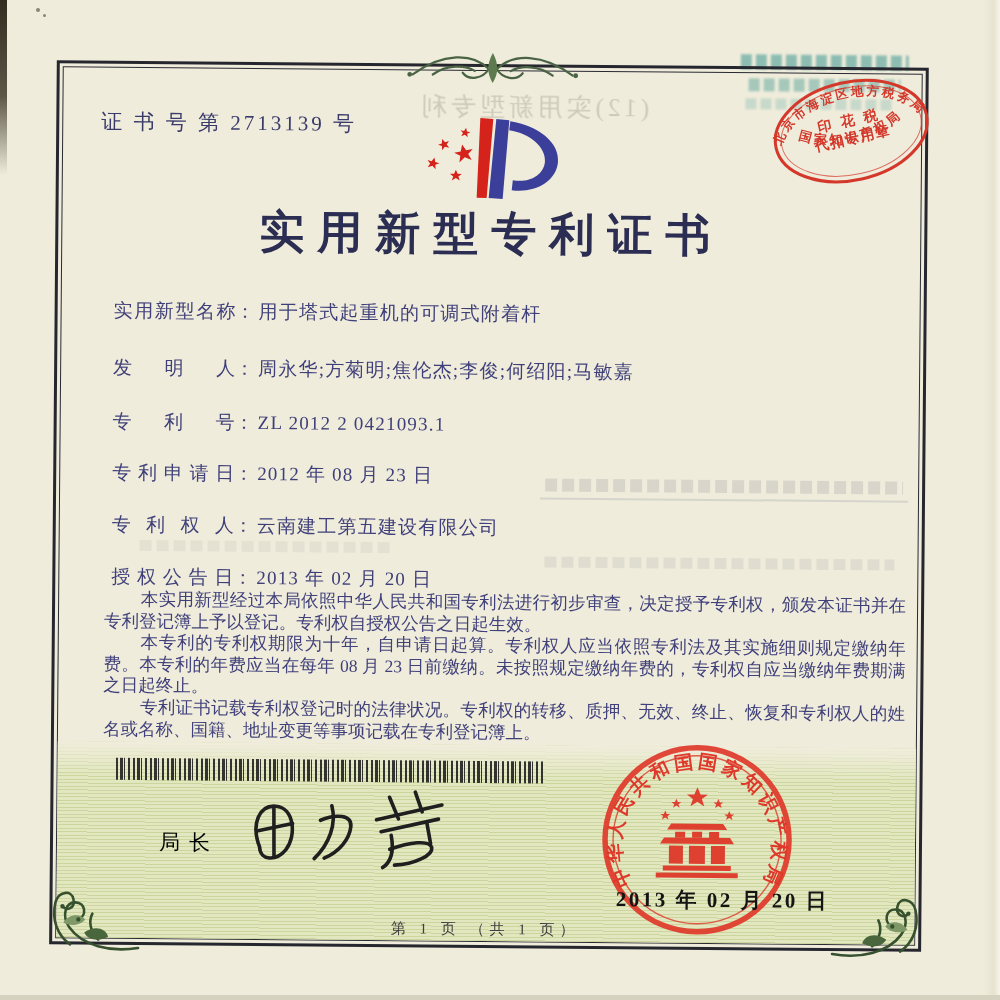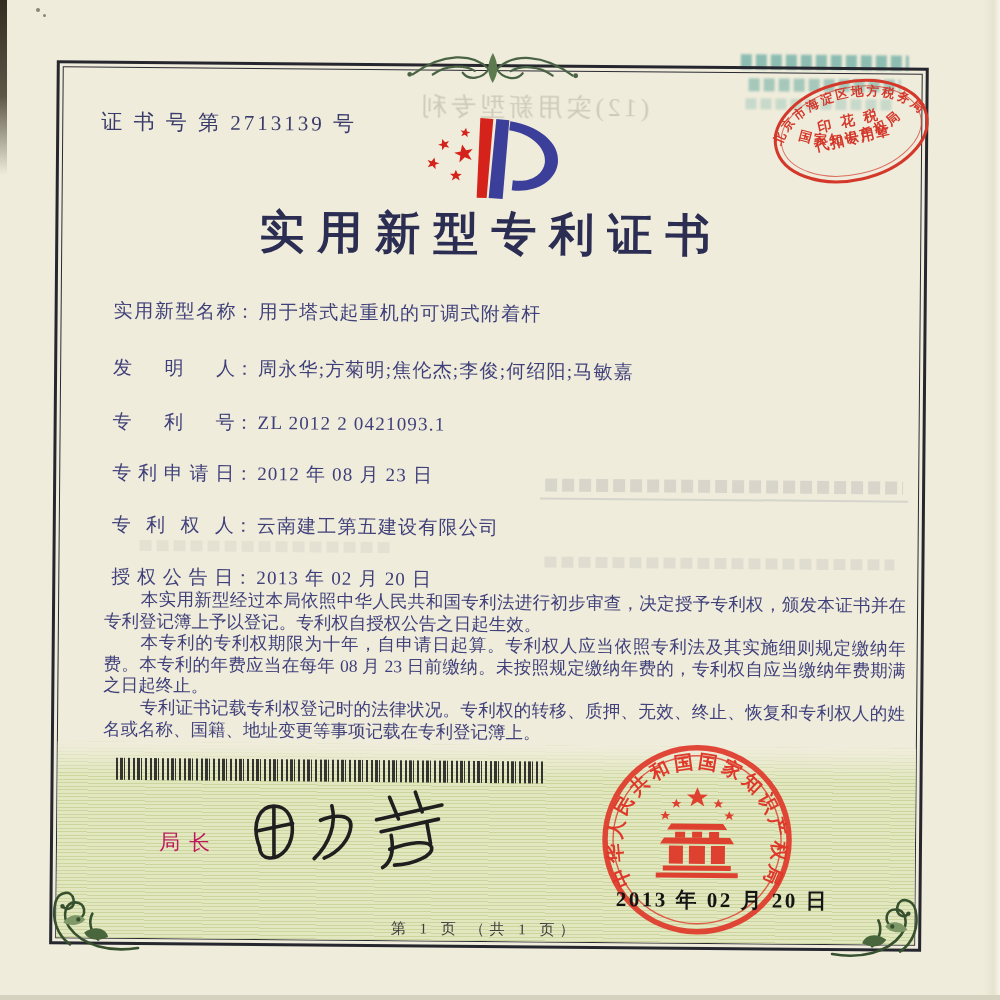--- a/index.html
+++ b/index.html
@@ -43,21 +43,21 @@
 
   .body-text{position:absolute;left:105px;top:592px;width:802px;
     font-size:17.5px;line-height:21.6px;color:#40407b;text-align:justify;}
   .body-text p{margin:0;text-indent:2.1em;}
 
   .barcode{position:absolute;left:118px;top:761px;width:428px;height:22px;opacity:.88;
     background:repeating-linear-gradient(90deg,
       #1b1b1b 0 2px,transparent 2px 4px,#1b1b1b 4px 7px,transparent 7px 8px,
       #1b1b1b 8px 9px,transparent 9px 12px,#1b1b1b 12px 14px,transparent 14px 17px);}
 
-  .signer-title{position:absolute;left:162px;top:831px;font-size:21px;color:#be185d;letter-spacing:9px;}
+  .signer-title{position:absolute;left:162px;top:831px;font-size:21px;color:#000000;letter-spacing:9px;}
   .signature{position:absolute;left:232px;top:780px;transform:rotate(-3deg);}
   .signature-name-data{position:absolute;left:260px;top:810px;font-size:10px;opacity:0;}
 
   .seal{position:absolute;left:600px;top:738px;}
   .issue-date{position:absolute;left:606px;top:884px;width:240px;text-align:center;
     font-size:21px;color:#141414;letter-spacing:2.5px;font-weight:600;}
 
   .tax-stamp{position:absolute;left:756px;top:66px;transform:rotate(-13deg);}
 
   .footer{position:absolute;left:53px;top:920px;width:872px;text-align:center;

